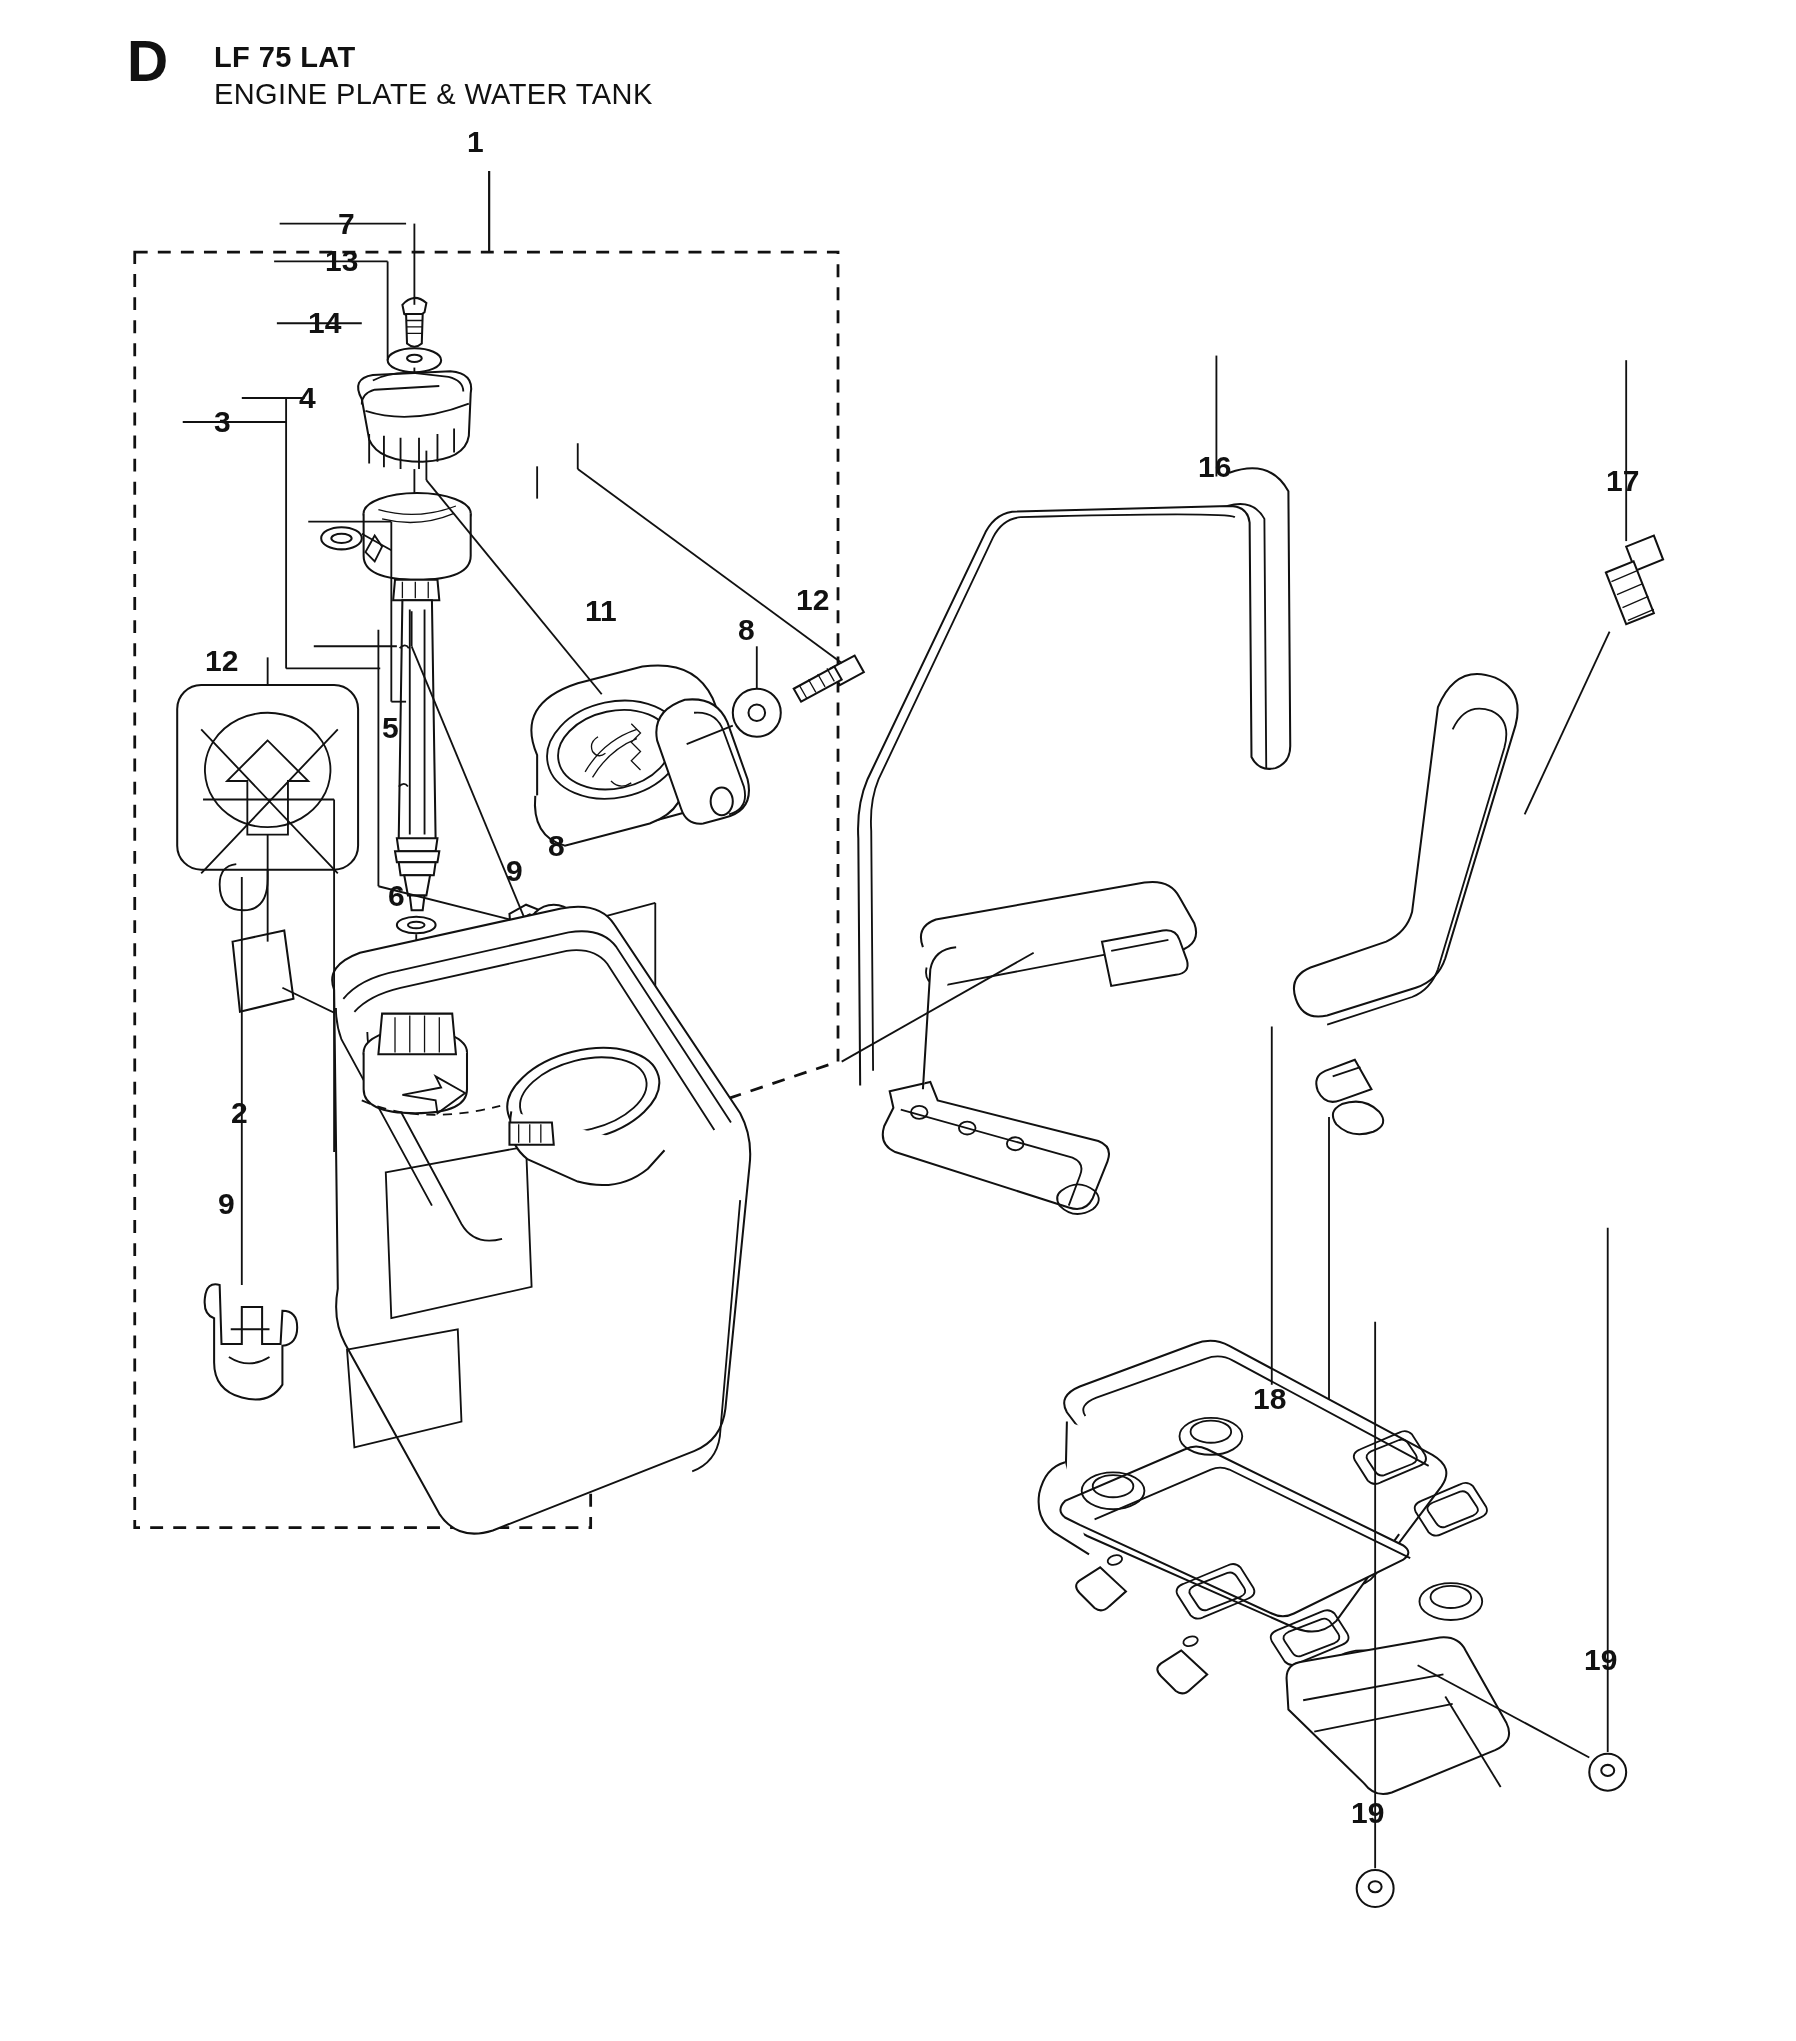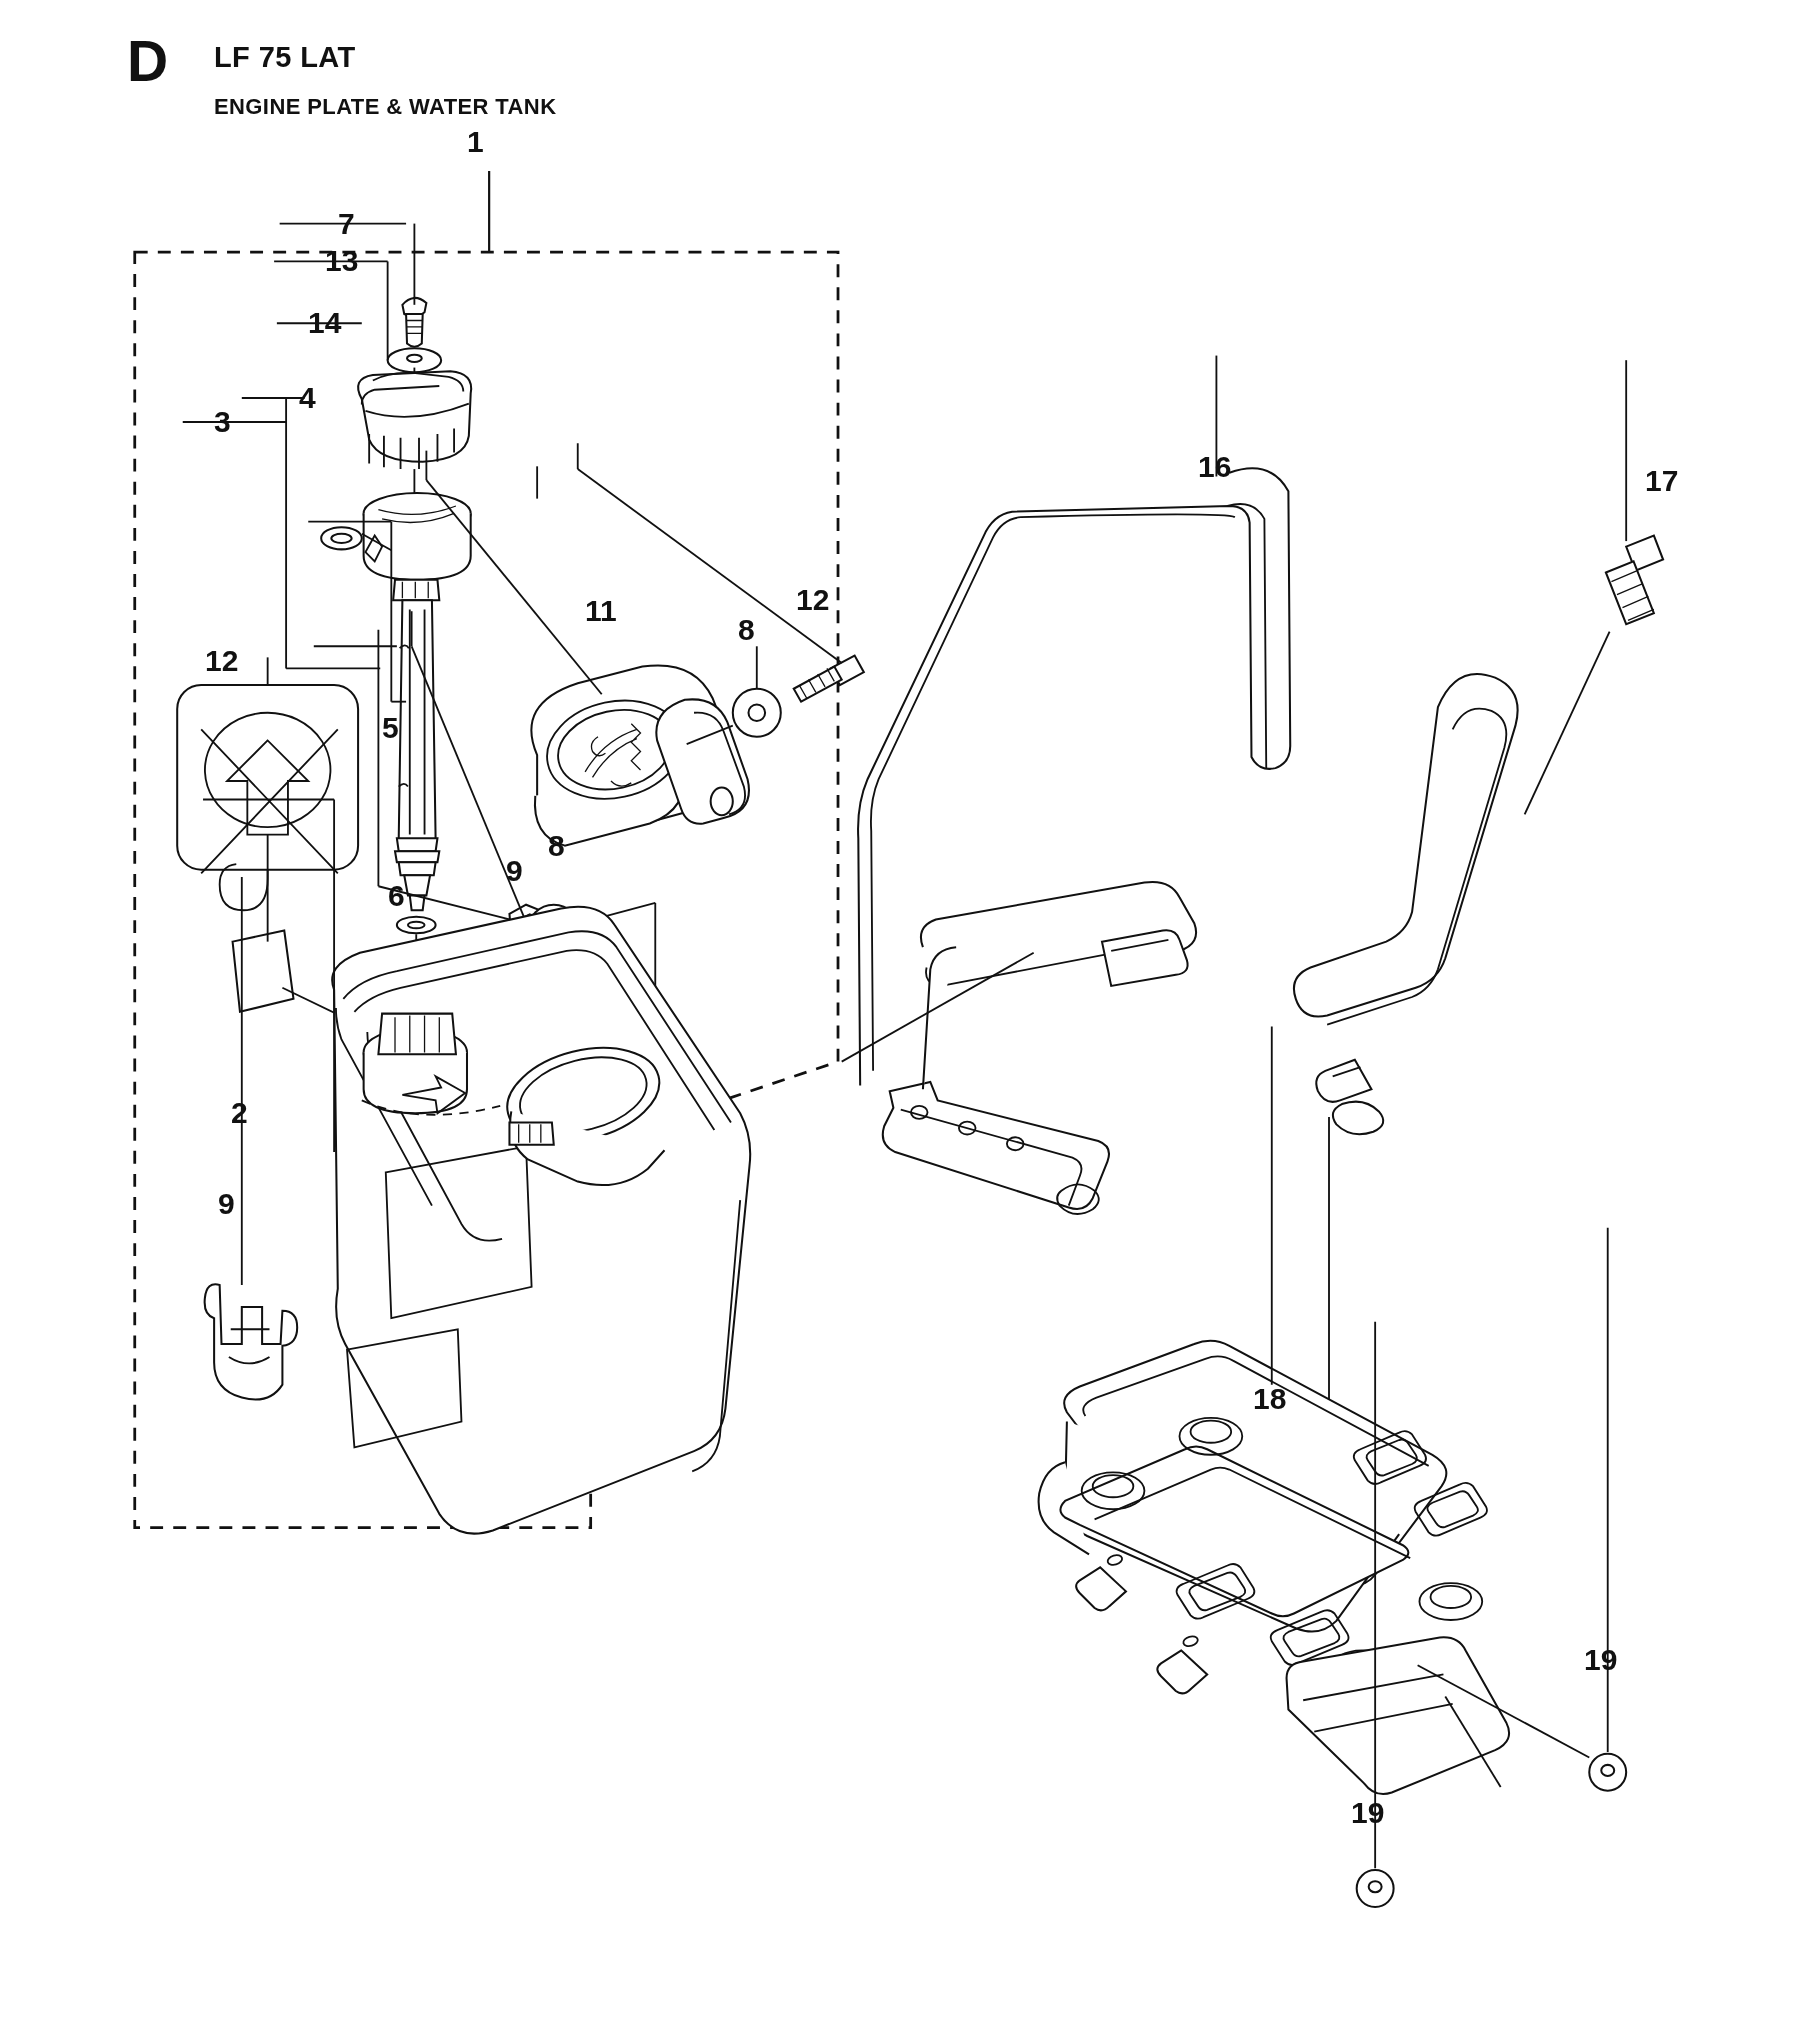--- a/index.html
+++ b/index.html
@@ -20,23 +20,22 @@
     font-size:57px;font-weight:700;line-height:1;
     letter-spacing:-0.9px;
   }
   .hdr-title{
     position:absolute;left:214px;top:39px;
     font-size:29px;font-weight:700;line-height:1.28;
     letter-spacing:0.4px;
   }
   .hdr-sub{
     position:absolute;left:214px;top:76px;
-    font-size:22px;font-weight:700;line-height:1.28;
+    font-size:29px;font-weight:400;line-height:1.28;
     letter-spacing:0.4px;
-    margin-top:17px;
   }
 
   
   .callout{
     position:absolute;
     font-size:30px;font-weight:700;line-height:1;
     white-space:nowrap;
     color:#111;
   }
 
@@ -418,19 +417,19 @@
   <div class="callout" style="left:738px; top:615px;">8</div>
   <div class="callout" style="left:796px;  top:585px;">12</div>
   <div class="callout" style="left:205px;  top:646px;">12</div>
   <div class="callout" style="left:382px;  top:713px;">5</div>
   <div class="callout" style="left:388px;  top:881px;">6</div>
   <div class="callout" style="left:506px;  top:856px;">9</div>
   <div class="callout" style="left:548px; top:831px;">8</div>
   <div class="callout" style="left:231px;  top:1098px;">2</div>
   <div class="callout" style="left:218px;  top:1189px;">9</div>
   <div class="callout" style="left:1198px; top:452px;">16</div>
-  <div class="callout" style="left:1606px; top:466px;margin-left:39px;">17</div>
+  <div class="callout" style="left:1606px; top:466px;">17</div>
   <div class="callout" style="left:1253px; top:1384px;">18</div>
   <div class="callout" style="left:1584px; top:1645px;">19</div>
   <div class="callout" style="left:1351px; top:1798px;">19</div>
 
 </div>
 
 
 </body></html>

